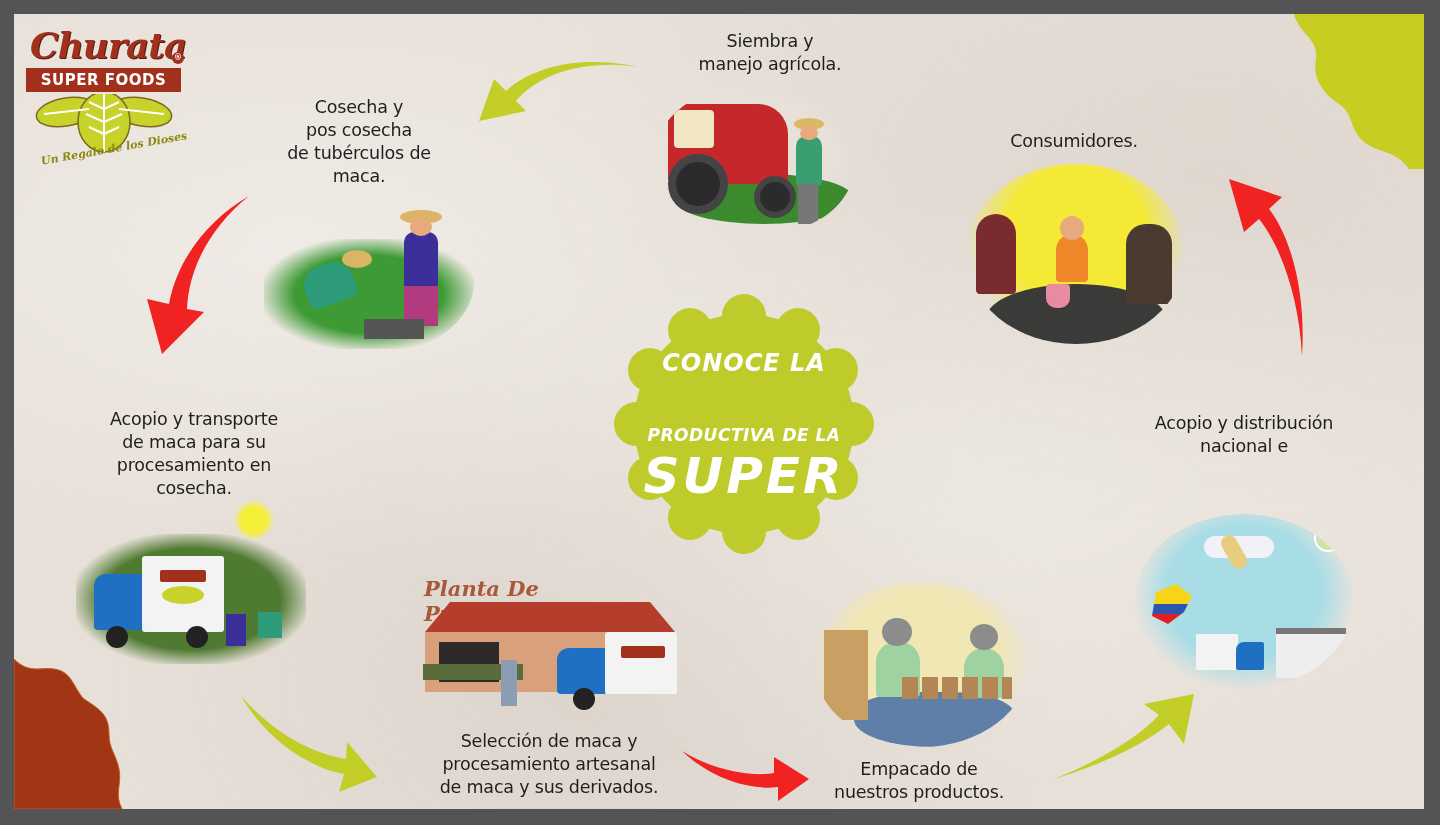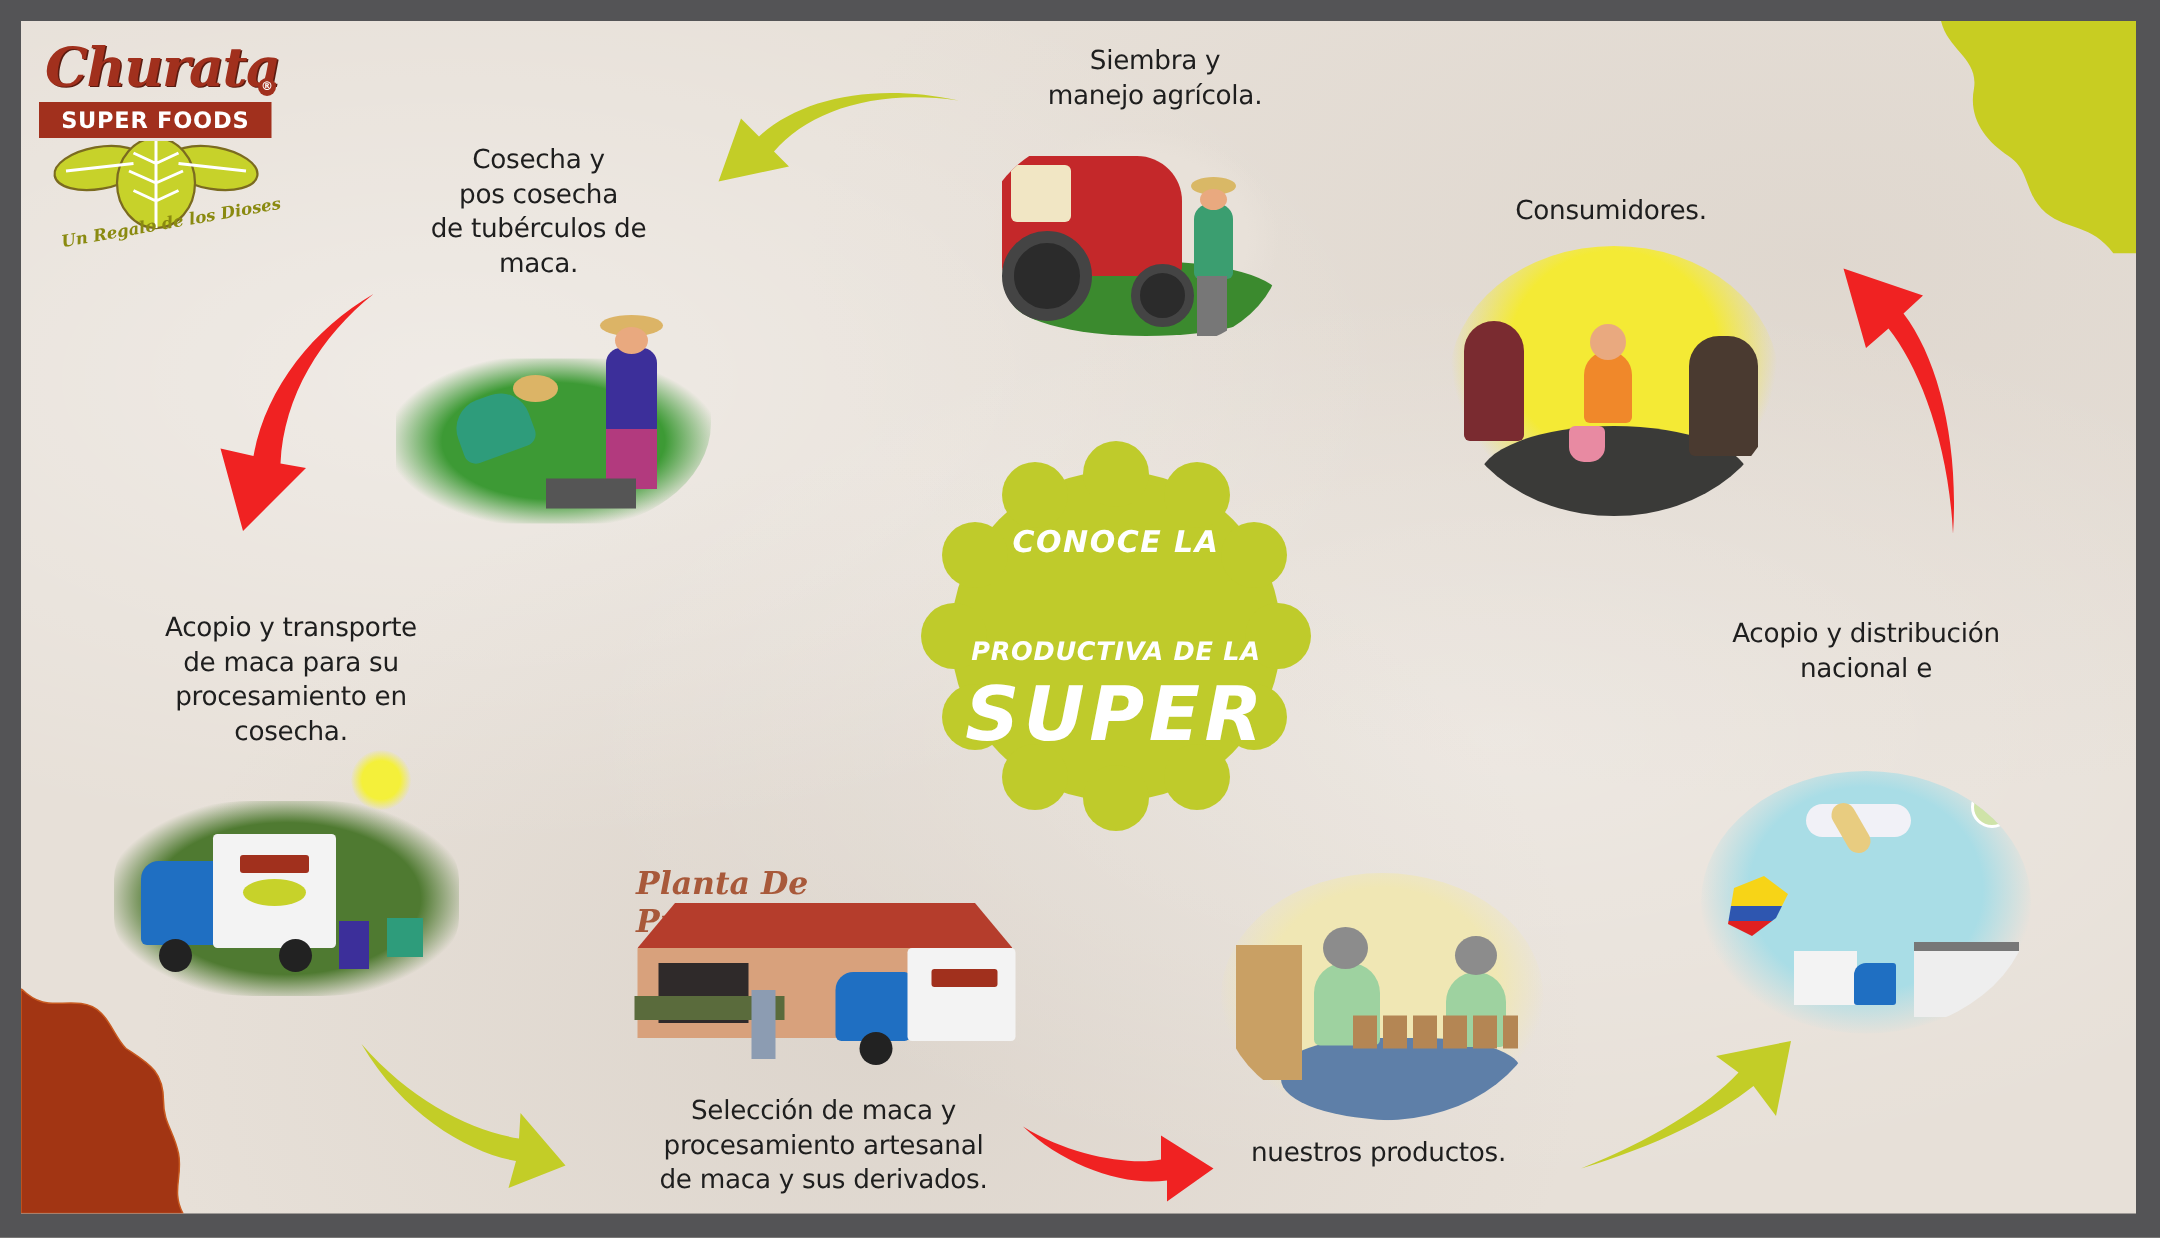--- a/index.html
+++ b/index.html
@@ -27,21 +27,21 @@
     background:#a1301d;color:#fff;font-size:8px;line-height:12px;text-align:center;font-weight:700}
   .logo-band{position:absolute;left:0;top:44px;width:155px;height:24px;background:#a1301d;
     color:#fff;font-weight:700;font-size:15px;line-height:24px;text-align:center;letter-spacing:.5px;
     font-family:"DejaVu Sans","Liberation Sans",sans-serif}
   .logo-tag{position:absolute;left:14px;top:118px;font-family:"DejaVu Serif","Liberation Serif",serif;
     font-style:italic;font-size:11px;color:#8a8a10;transform:rotate(-10deg);font-weight:700}
   
   .badge{position:absolute;left:600px;top:280px;width:260px;height:260px}
   .badge-text{position:absolute;left:0;top:0;width:260px;height:260px;text-align:center;color:#fff;
     font-family:"DejaVu Sans","Liberation Sans",sans-serif;font-weight:700;font-style:italic}
-  .badge-text .l1{position:absolute;top:55px;width:100%;font-size:20px;letter-spacing:1px}
+  .badge-text .l1{position:absolute;top:55px;width:100%;font-size:24px;letter-spacing:1px}
   .badge-text .l2{position:absolute;top:80px;width:100%;font-size:40px;letter-spacing:2px}
   .badge-text .l3{position:absolute;top:131px;width:100%;font-size:17px;letter-spacing:.5px}
   .badge-text .l4{position:absolute;top:153px;width:100%;font-size:50px;letter-spacing:3px}
   .planta-title{position:absolute;left:410px;top:562px;width:250px;text-align:left;
     font-family:"DejaVu Serif","Liberation Serif",serif;font-weight:700;font-style:italic;
     font-size:21px;color:#a8593a}
 </style>
 </head>
 <body>
 
@@ -198,20 +198,21 @@
   <div class="scene" style="left:800px;top:568px;width:215px;height:165px;background:radial-gradient(ellipse at 50% 45%, #f0e7b4 50%, rgba(240,231,180,0) 72%)">
     <div class="abs" style="left:40px;top:110px;width:160px;height:55px;background:#5e7fa8;border-radius:40% 40% 50% 50%"></div>
     <div class="abs" style="left:10px;top:48px;width:44px;height:90px;background:#c9a064"></div>
     <div class="abs" style="left:62px;top:60px;width:44px;height:55px;background:#9ed2a0;border-radius:20px 20px 4px 4px"></div>
     <div class="abs" style="left:68px;top:36px;width:30px;height:28px;background:#8c8c8c;border-radius:50%"></div>
     <div class="abs" style="left:150px;top:66px;width:40px;height:50px;background:#9ed2a0;border-radius:20px 20px 4px 4px"></div>
     <div class="abs" style="left:156px;top:42px;width:28px;height:26px;background:#8c8c8c;border-radius:50%"></div>
     <div class="abs" style="left:88px;top:95px;width:110px;height:22px;background:repeating-linear-gradient(90deg,#b48654 0 16px,transparent 16px 20px)"></div>
   </div>
   <div class="label" style="left:795px;top:744px;width:220px">
+    <span>Empacado de</span>
     <span>nuestros productos.</span>
   </div>
 
   <svg class="abs" style="left:1030px;top:675px" width="170" height="100" viewBox="0 0 170 100">
     <path d="M10 90 C60 75 100 55 125 35 L140 55 L150 5 L100 15 L115 26 C95 48 55 72 10 90 Z" fill="#c3cd27"></path>
   </svg>
 
   <div class="label" style="left:1120px;top:398px;width:220px">
     <span>Acopio y distribución</span>
     <span>nacional e</span>

